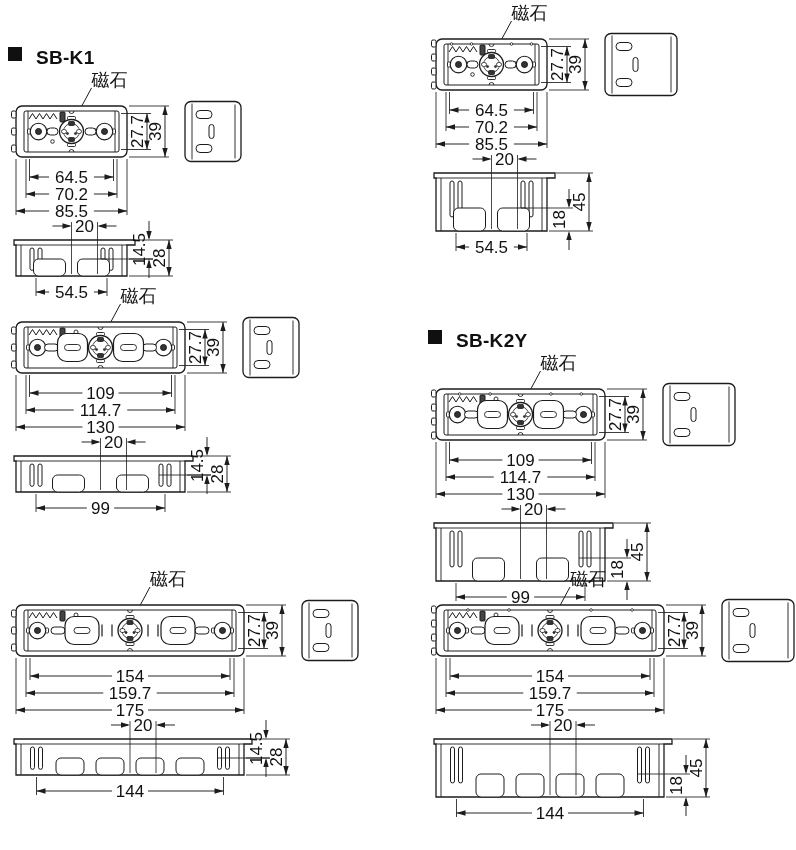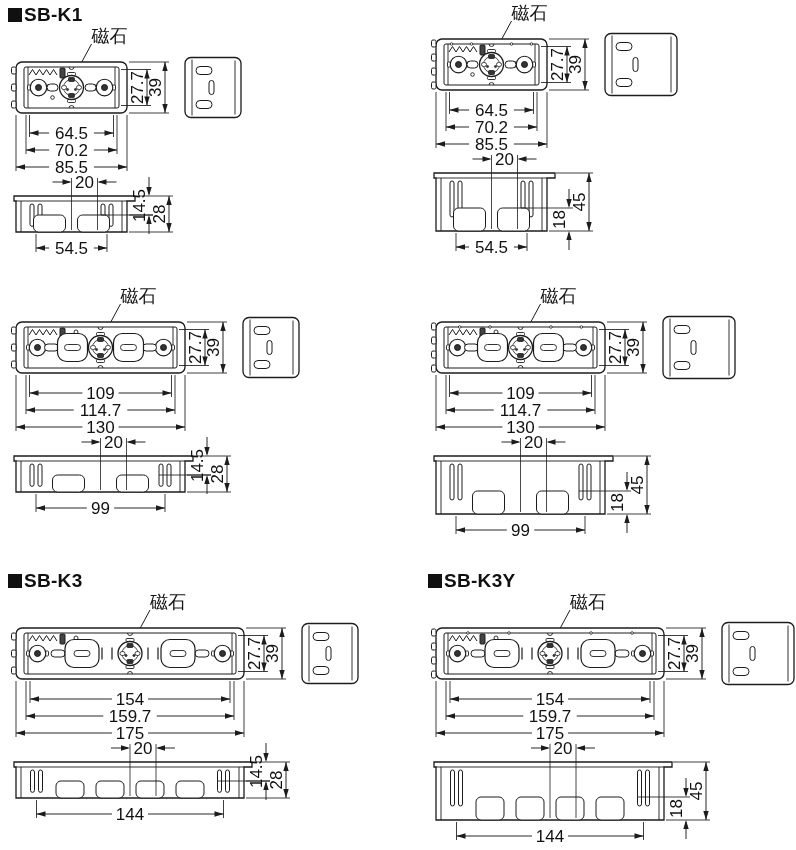--- a/index.html
+++ b/index.html
@@ -1,19 +1,19 @@
 <!DOCTYPE html>
 <html><head>
 <meta charset="utf-8">
 <style>
   html,body{margin:0;padding:0;background:#ffffff;}
   body{width:796px;height:850px;overflow:hidden;font-family:"Liberation Sans",sans-serif;}
   .grid{display:grid;grid-template-columns:420px 376px;}
   .panel{height:283px;box-sizing:border-box;padding:3px 0 0 8px;}
-  .panel-title{display:flex;align-items:center;gap:2px;height:23px;}
+  .panel-title{display:flex;align-items:flex-start;gap:14px;height:23px;margin-top:44px;}
   .sq{width:14px;height:14px;background:#101010;display:inline-block;}
   .panel-title h2{margin:0;font-size:19px;font-weight:bold;color:#101010;letter-spacing:.3px;
      font-family:"Liberation Sans",sans-serif;}
   svg{display:block;}
   svg text{font-family:"Liberation Sans",sans-serif;font-size:17px;fill:#111;}
   svg text.kanji{font-size:18px;}
 </style>
 </head>
 <body>
 
@@ -384,20 +384,24 @@
           <polygon points="199,189 196.3,198 201.7,198" fill="#1c1c1c"></polygon>
           <text x="189" y="179.5" text-anchor="middle" dominant-baseline="central" transform="rotate(-90 189 179.5)">14.5</text>
           <line x1="219" y1="170" x2="219" y2="206" stroke="#1c1c1c" stroke-width="0.95"></line>
           <polygon points="219,170 216.3,179 221.7,179" fill="#1c1c1c"></polygon>
           <polygon points="219,206 216.3,197 221.7,197" fill="#1c1c1c"></polygon>
           <text x="209" y="188" text-anchor="middle" dominant-baseline="central" transform="rotate(-90 209 188)">28</text>
         </g>
       </svg>
     </section>
     <section class="panel">
+      <header class="panel-title">
+        <span class="sq"></span>
+        <h2>SB-K2Y</h2>
+      </header>
       <svg width="390" height="256" viewBox="0 0 390 256">
         <g>
           <line x1="112.5" y1="18" x2="95.5" y2="49.5" stroke="#1c1c1c" stroke-width="1"></line>
           <text x="130.5" y="10" text-anchor="middle" dominant-baseline="central" class="kanji">磁石</text>
           <rect x="8" y="36" width="169" height="51" rx="6" ry="6" fill="#fff" stroke="#1c1c1c" stroke-width="1.35"></rect>
           <rect x="3.5" y="37" width="4.5" height="7" rx="1.5" ry="1.5" fill="#fff" stroke="#1c1c1c" stroke-width="1"></rect>
           <rect x="3.5" y="51" width="4.5" height="7" rx="1.5" ry="1.5" fill="#fff" stroke="#1c1c1c" stroke-width="1"></rect>
           <rect x="3.5" y="65" width="4.5" height="7" rx="1.5" ry="1.5" fill="#fff" stroke="#1c1c1c" stroke-width="1"></rect>
           <rect x="3.5" y="79" width="4.5" height="7" rx="1.5" ry="1.5" fill="#fff" stroke="#1c1c1c" stroke-width="1"></rect>
           <rect x="16" y="41" width="153" height="41" rx="2" ry="2" fill="none" stroke="#1c1c1c" stroke-width="1"></rect>
@@ -512,24 +516,20 @@
           <polygon points="199,228 196.3,237 201.7,237" fill="#1c1c1c"></polygon>
           <text x="189" y="216.5" text-anchor="middle" dominant-baseline="central" transform="rotate(-90 189 216.5)">18</text>
           <line x1="219" y1="170" x2="219" y2="228" stroke="#1c1c1c" stroke-width="0.95"></line>
           <polygon points="219,170 216.3,179 221.7,179" fill="#1c1c1c"></polygon>
           <polygon points="219,228 216.3,219 221.7,219" fill="#1c1c1c"></polygon>
           <text x="209" y="199" text-anchor="middle" dominant-baseline="central" transform="rotate(-90 209 199)">45</text>
         </g>
       </svg>
     </section>
     <section class="panel">
-      <header class="panel-title">
-        <span class="sq"></span>
-        <h2>SB-K3</h2>
-      </header>
       <svg width="390" height="256" viewBox="0 0 390 256">
         <g>
           <line x1="142" y1="18" x2="125" y2="49.5" stroke="#1c1c1c" stroke-width="1"></line>
           <text x="160" y="10" text-anchor="middle" dominant-baseline="central" class="kanji">磁石</text>
           <rect x="8" y="36" width="228" height="51" rx="6" ry="6" fill="#fff" stroke="#1c1c1c" stroke-width="1.35"></rect>
           <rect x="3.5" y="41" width="4.5" height="7" rx="1.5" ry="1.5" fill="#fff" stroke="#1c1c1c" stroke-width="1"></rect>
           <rect x="3.5" y="58" width="4.5" height="7" rx="1.5" ry="1.5" fill="#fff" stroke="#1c1c1c" stroke-width="1"></rect>
           <rect x="3.5" y="75" width="4.5" height="7" rx="1.5" ry="1.5" fill="#fff" stroke="#1c1c1c" stroke-width="1"></rect>
           <rect x="16" y="41" width="212" height="41" rx="2" ry="2" fill="none" stroke="#1c1c1c" stroke-width="1"></rect>
           <line x1="20" y1="41" x2="20" y2="82" stroke="#1c1c1c" stroke-width="0.9"></line>
@@ -646,24 +646,20 @@
           <polygon points="258,189 255.3,198 260.7,198" fill="#1c1c1c"></polygon>
           <text x="248" y="179.5" text-anchor="middle" dominant-baseline="central" transform="rotate(-90 248 179.5)">14.5</text>
           <line x1="278" y1="170" x2="278" y2="206" stroke="#1c1c1c" stroke-width="0.95"></line>
           <polygon points="278,170 275.3,179 280.7,179" fill="#1c1c1c"></polygon>
           <polygon points="278,206 275.3,197 280.7,197" fill="#1c1c1c"></polygon>
           <text x="268" y="188" text-anchor="middle" dominant-baseline="central" transform="rotate(-90 268 188)">28</text>
         </g>
       </svg>
     </section>
     <section class="panel">
-      <header class="panel-title">
-        <span class="sq"></span>
-        <h2>SB-K3Y</h2>
-      </header>
       <svg width="390" height="256" viewBox="0 0 390 256">
         <g>
           <line x1="142" y1="18" x2="125" y2="49.5" stroke="#1c1c1c" stroke-width="1"></line>
           <text x="160" y="10" text-anchor="middle" dominant-baseline="central" class="kanji">磁石</text>
           <rect x="8" y="36" width="228" height="51" rx="6" ry="6" fill="#fff" stroke="#1c1c1c" stroke-width="1.35"></rect>
           <rect x="3.5" y="37" width="4.5" height="7" rx="1.5" ry="1.5" fill="#fff" stroke="#1c1c1c" stroke-width="1"></rect>
           <rect x="3.5" y="51" width="4.5" height="7" rx="1.5" ry="1.5" fill="#fff" stroke="#1c1c1c" stroke-width="1"></rect>
           <rect x="3.5" y="65" width="4.5" height="7" rx="1.5" ry="1.5" fill="#fff" stroke="#1c1c1c" stroke-width="1"></rect>
           <rect x="3.5" y="79" width="4.5" height="7" rx="1.5" ry="1.5" fill="#fff" stroke="#1c1c1c" stroke-width="1"></rect>
           <rect x="16" y="41" width="212" height="41" rx="2" ry="2" fill="none" stroke="#1c1c1c" stroke-width="1"></rect>

